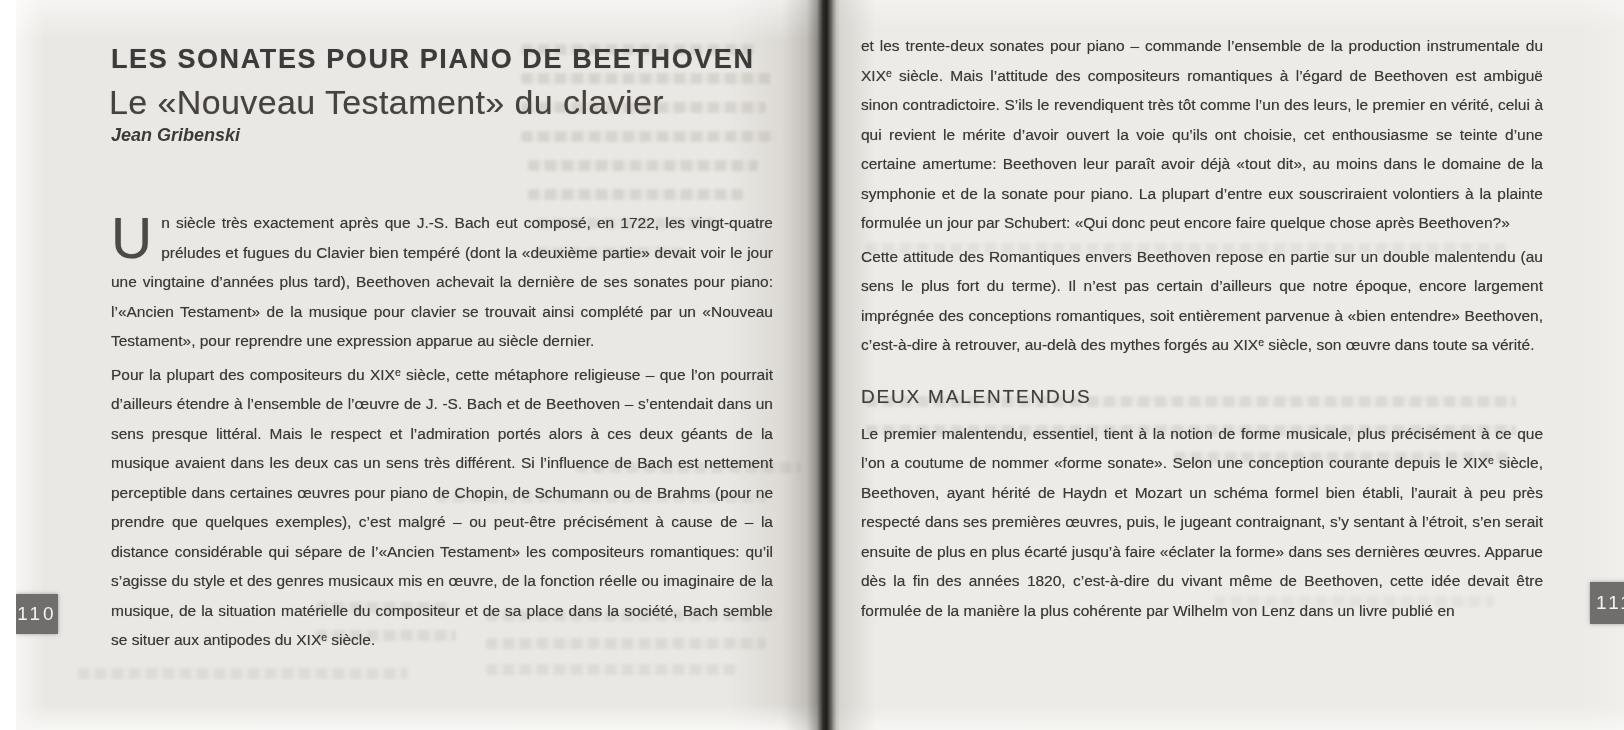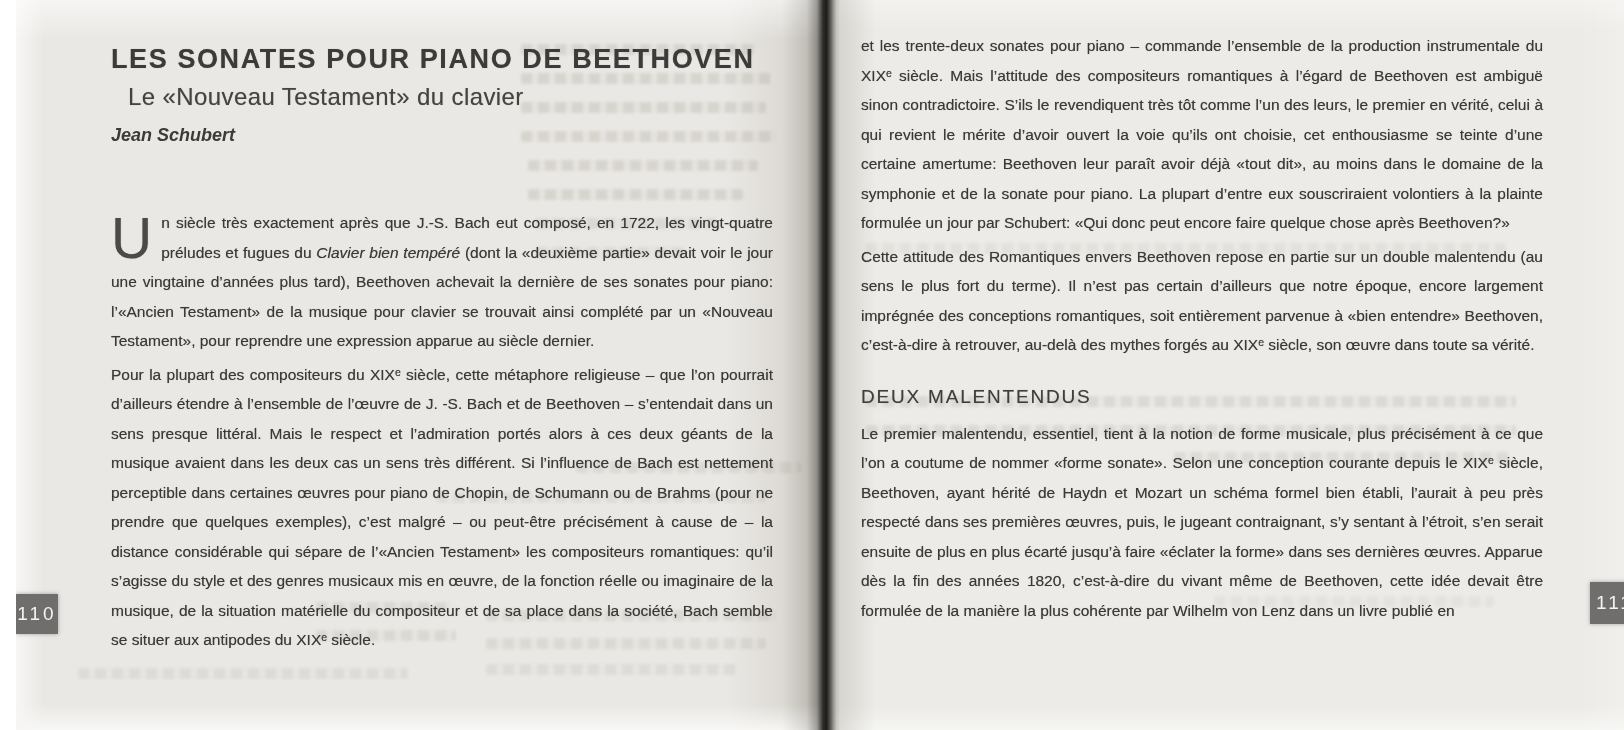--- a/index.html
+++ b/index.html
@@ -34,37 +34,37 @@
     background:linear-gradient(to right,
       rgba(80,76,70,0) 0%, rgba(80,76,70,.16) 42%, rgba(62,59,54,.45) 60%,
       #2c2b28 71%, #1e1d1b 77%, #6b6862 85%, rgba(130,126,120,.25) 93%, rgba(130,126,120,0) 100%);
   }
   .title{
     position:absolute;left:95px;top:44px;z-index:2;
     font-size:27px;font-weight:600;letter-spacing:1.6px;color:#3d3b39;white-space:nowrap;
     text-shadow:0 0 .8px rgba(61,59,57,.5);
   }
   .subtitle{
-    position:absolute;left:112px;top:83px;z-index:2;
-    font-size:24px;font-weight:400;letter-spacing:.4px;color:#46433f;white-space:nowrap;
+    position:absolute;left:93px;top:83px;z-index:2;
+    font-size:34px;font-weight:400;letter-spacing:.4px;color:#46433f;white-space:nowrap;
     text-shadow:0 0 .8px rgba(70,67,63,.45);
   }
   .author{
     position:absolute;left:95px;top:125px;z-index:2;
     font-size:18px;font-style:italic;font-weight:600;color:#3d3b39;white-space:nowrap;
   }
   .body-col{position:absolute;z-index:2;}
   .body-left{left:95px;top:208px;width:662px;}
   .body-right{left:27px;top:31px;width:682px;}
   p.body-text{
     margin:0;font-size:15.5px;line-height:29.5px;text-align:justify;color:#3a3937;
     text-shadow:0 0 .7px rgba(58,57,55,.55);
   }
   p.body-text + p.body-text{margin-top:4px;}
-  .italic{font-style:italic;}
+  .italic{}
   .drop-cap{
     float:left;font-size:57px;line-height:50px;padding:5px 9px 0 0;
     color:#4c4a47;font-weight:400;text-shadow:0 0 .8px rgba(76,74,71,.45);
   }
   .section-heading{
     margin:26px 0 11px 0;font-size:19px;font-weight:500;letter-spacing:1.8px;
     color:#403e3b;text-shadow:0 0 .8px rgba(64,62,59,.45);
   }
   .badge{
     position:absolute;display:flex;align-items:center;justify-content:center;z-index:4;
@@ -99,21 +99,21 @@
     <div class="ghost" style="left:420px;top:492px;width:330px;opacity:.3;"></div>
     <div class="ghost" style="left:300px;top:602px;width:135px;opacity:.4;"></div>
     <div class="ghost" style="left:300px;top:630px;width:140px;opacity:.4;"></div>
     <div class="ghost" style="left:470px;top:610px;width:290px;opacity:.38;"></div>
     <div class="ghost" style="left:470px;top:638px;width:280px;opacity:.38;"></div>
     <div class="ghost" style="left:62px;top:668px;width:330px;opacity:.32;"></div>
     <div class="ghost" style="left:470px;top:664px;width:250px;opacity:.32;"></div>
 
     <div class="title">LES SONATES POUR PIANO DE BEETHOVEN</div>
     <div class="subtitle">Le «Nouveau Testament» du clavier</div>
-    <div class="author">Jean Schubert</div>
+    <div class="author">Jean Gribenski</div>
 
     <div class="body-col body-left">
       <p class="body-text">
         <span class="drop-cap">U</span><span>n siècle très exactement après que J.-S. Bach eut composé, en 1722, les vingt-quatre préludes et fugues du </span><span class="italic">Clavier bien tempéré</span><span> (dont la «deuxième partie» devait voir le jour une vingtaine d’années plus tard), Beethoven achevait la dernière de ses sonates pour piano: l’«Ancien Testament» de la musique pour clavier se trouvait ainsi complété par un «Nouveau Testament», pour reprendre une expression apparue au siècle dernier.</span>
       </p>
       <p class="body-text">Pour la plupart des compositeurs du XIXᵉ siècle, cette métaphore religieuse – que l’on pourrait d’ailleurs étendre à l’ensemble de l’œuvre de J. -S. Bach et de Beethoven – s’entendait dans un sens presque littéral. Mais le respect et l’admiration portés alors à ces deux géants de la musique avaient dans les deux cas un sens très différent. Si l’influence de Bach est nettement perceptible dans certaines œuvres pour piano de Chopin, de Schumann ou de Brahms (pour ne prendre que quelques exemples), c’est malgré – ou peut-être précisément à cause de – la distance considérable qui sépare de l’«Ancien Testament» les compositeurs romantiques: qu’il s’agisse du style et des genres musicaux mis en œuvre, de la fonction réelle ou imaginaire de la musique, de la situation matérielle du compositeur et de sa place dans la société, Bach semble se situer aux antipodes du XIXᵉ siècle.</p>
     </div>
 
     <div class="badge badge-left">
       <span>110</span>

